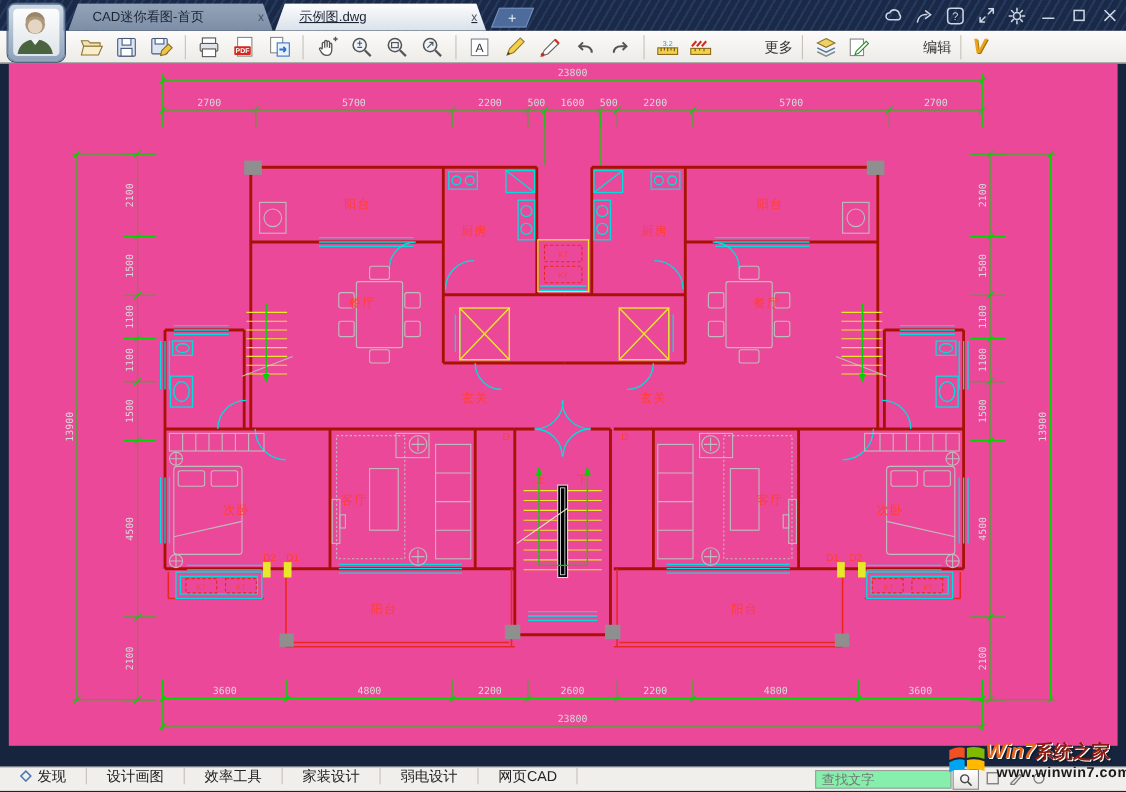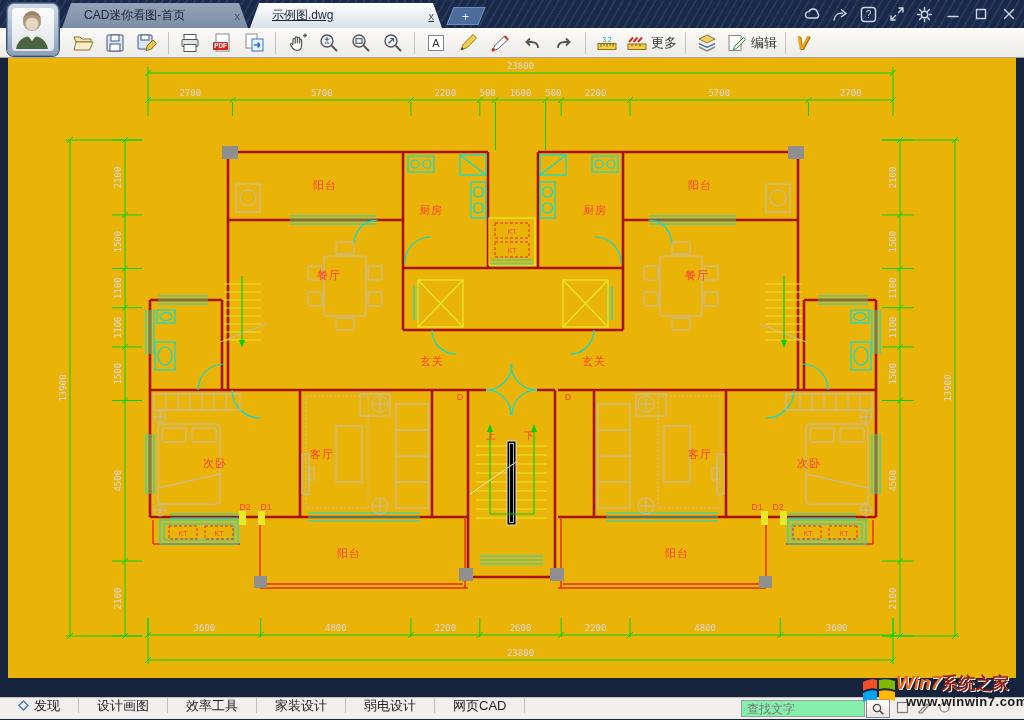--- a/index.html
+++ b/index.html
@@ -24,26 +24,26 @@
   .avatar{position:absolute;left:7px;top:3px;width:50px;height:51px;z-index:20;border-radius:7px;
     background:linear-gradient(#cfdae6,#8fa2ba);border:1px solid #6e87a6;box-shadow:0 0 0 1px #394f6e;}
   .avatar .inner{position:absolute;left:4px;top:4px;right:4px;bottom:4px;border-radius:4px;
     background:linear-gradient(#fcfcfc,#dfe5ea);overflow:hidden;}
   
   .toolbar{position:absolute;left:0;top:28px;width:1024px;height:30px;box-sizing:border-box;
     background:linear-gradient(#fcfbfa,#ecebe7);border-bottom:1px solid #a9a49c;
     display:flex;align-items:center;padding-left:68px;gap:2px;}
   .tbtn{height:26px;min-width:26px;display:flex;align-items:center;justify-content:center;
     border-radius:3px;padding:0 2px;gap:3px;}
-  .tbtn .lbl{font-size:13px;color:#333;}
+  .tbtn .lbl{font-size:13px;color:#333;margin-left:44px;}
   .tsep{width:1px;height:22px;background:#c6c2ba;margin:0 4px;}
   .vlogo{font-size:19px;font-weight:bold;font-style:italic;color:#e8a51c;
     text-shadow:1px 1px 0 #a6700e;margin-left:4px;}
   
-  .canvas{position:absolute;left:8px;top:58px;width:1008px;height:620px;background:#eab308;}
+  .canvas{position:absolute;left:8px;top:58px;width:1008px;height:620px;background:#ec4899;}
   .canvas svg{display:block;}
   .roomlbl{font-size:11px;fill:#ff4030;letter-spacing:1px;}
   .doorlbl{font-size:9px;fill:#ff4030;}
   .stairlbl{font-size:10px;fill:#ff4030;}
   .ktlbl{font-size:7px;fill:#ff4030;}
   .dimt{font-size:9px;fill:#d9d9d9;font-family:"DejaVu Sans Mono",monospace;}
   
   .sheetbar{position:absolute;left:0;top:678px;width:1024px;height:19px;background:#e9e7e3;
     border-top:1px solid #9a968e;display:flex;align-items:flex-end;margin-top:44px;}
   .snav{display:flex;gap:1px;margin:0 4px 1px 5px;}

